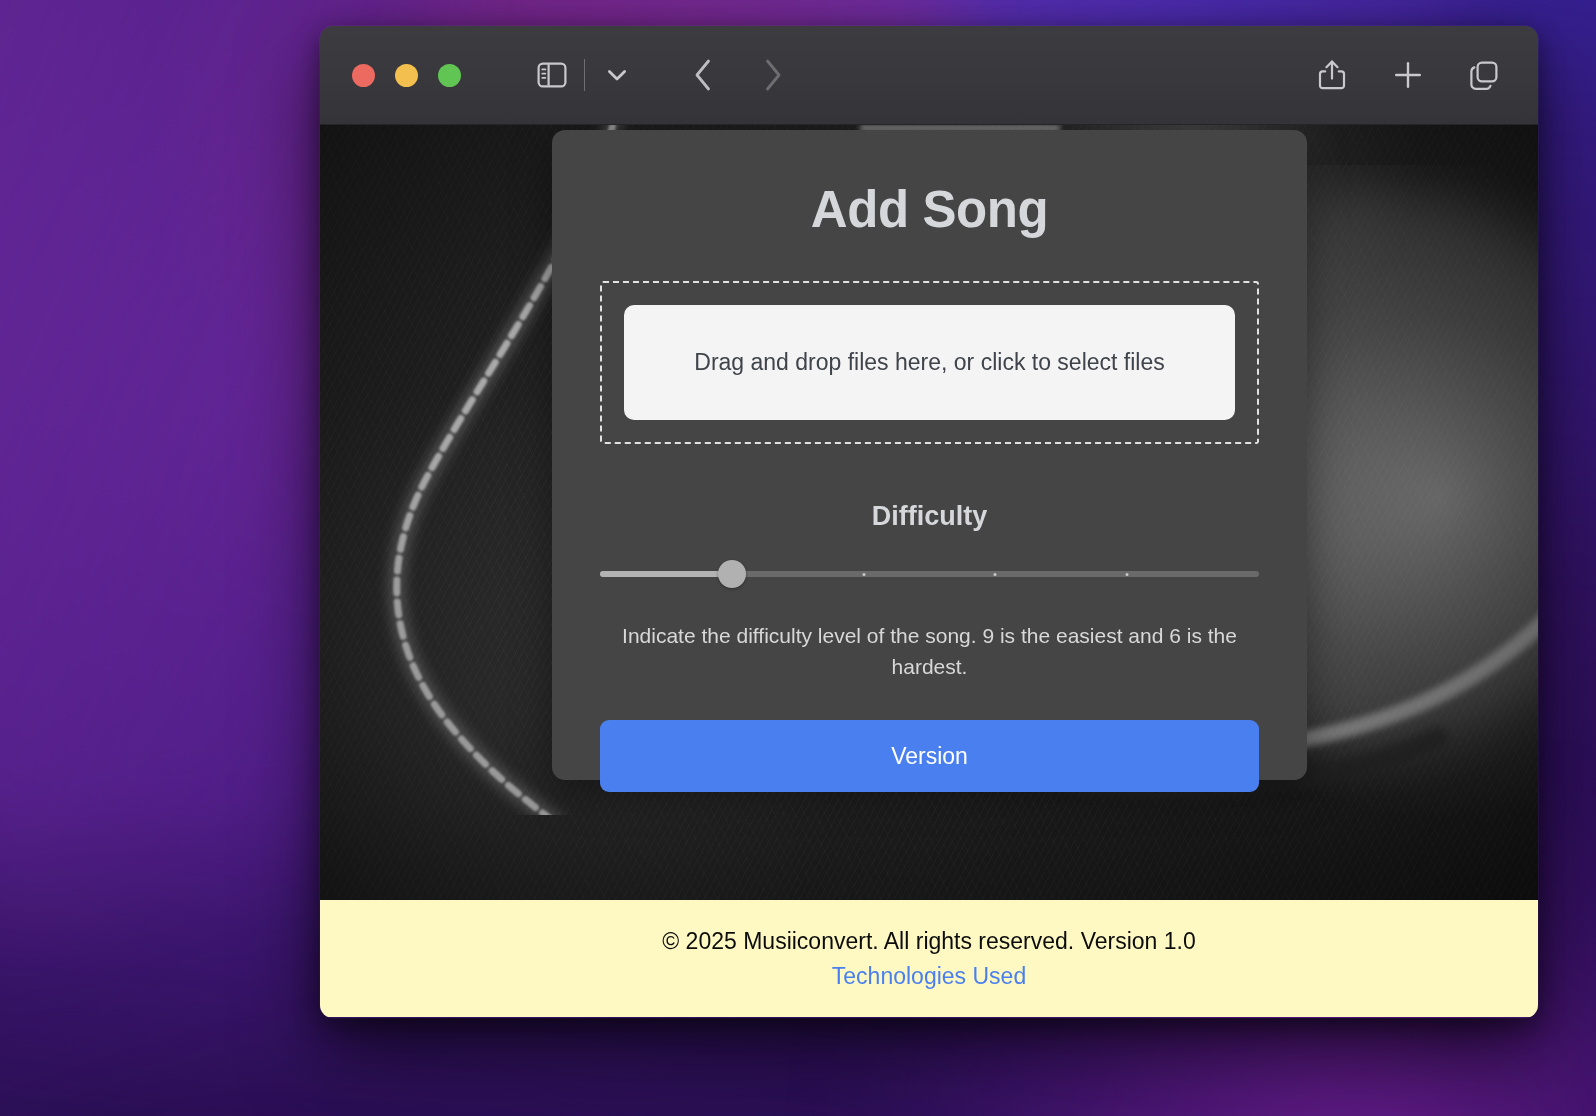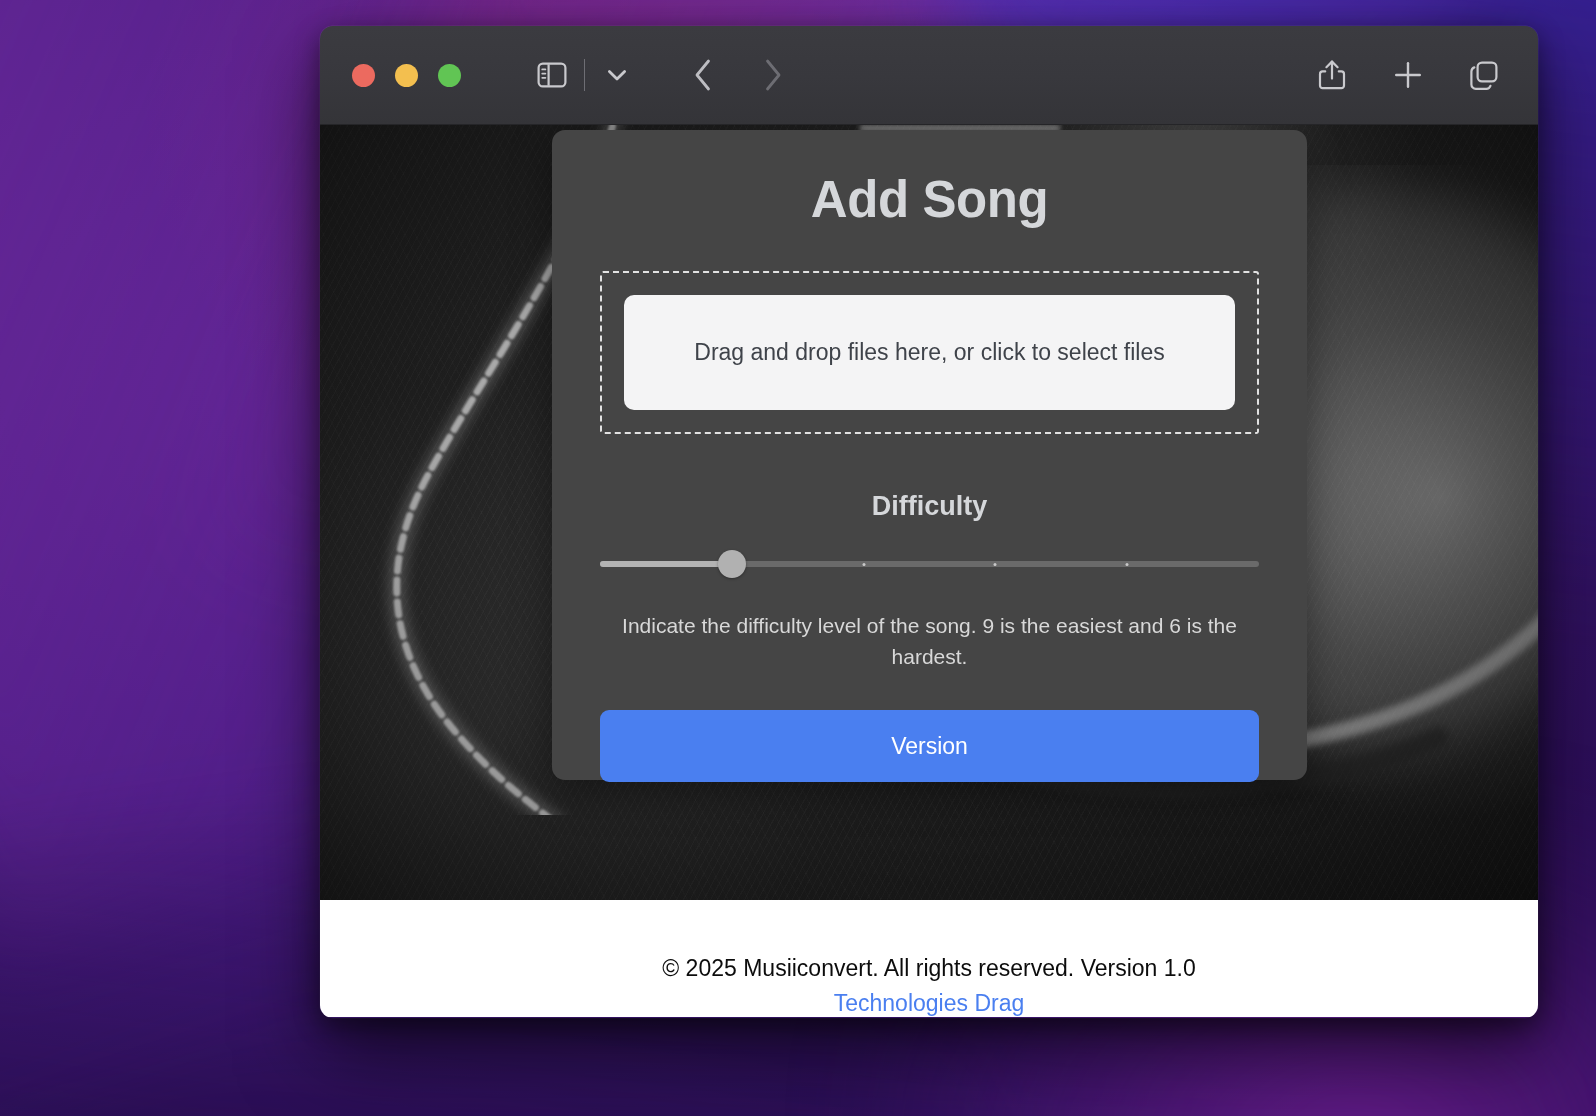--- a/index.html
+++ b/index.html
@@ -234,21 +234,21 @@
     padding: 0 48px;
     box-shadow: 0 12px 40px rgba(0,0,0,0.40);
   }
 
   .modal-title {
     text-align: center;
     color: #d5d7da;
     font-size: 51px;
     font-weight: bold;
     letter-spacing: -0.4px;
-    padding-top: 40px;
+    padding-top: 50px;
   }
 
   
   .dropzone {
     margin-top: 42px;
     height: 163px;
     border: 2px dashed #e2e2e2;
     border-radius: 3px;
     padding: 22px;
   }
@@ -338,25 +338,25 @@
     color: #ffffff;
     font-size: 23px;
     font-family: "Liberation Sans", sans-serif;
     cursor: pointer;
   }
 
   
   .footer {
     position: relative;
     height: 117px;
-    background: #ffffff;
+    background: #fef9c3;
     display: flex;
     flex-direction: column;
     align-items: center;
-    justify-content: flex-end;
+    justify-content: center;
     gap: 8px;
   }
   .footer-copy {
     color: #0c0c0c;
     font-size: 23px;
   }
   .footer-link {
     color: #4a7ff0;
     font-size: 23px;
     text-decoration: none;
@@ -498,15 +498,15 @@
       </div>
 
       <p class="difficulty-help">Indicate the difficulty level of the song. 9 is the easiest and 6 is the hardest.</p>
 
       <button class="upload-btn">Version</button>
     </div>
   </div>
 
   <div class="footer">
     <div class="footer-copy">© 2025 Musiiconvert. All rights reserved. Version 1.0</div>
-    <a class="footer-link" href="#">Technologies Drag</a>
+    <a class="footer-link" href="#">Technologies Used</a>
   </div>
 </div>
 
 </body></html>

